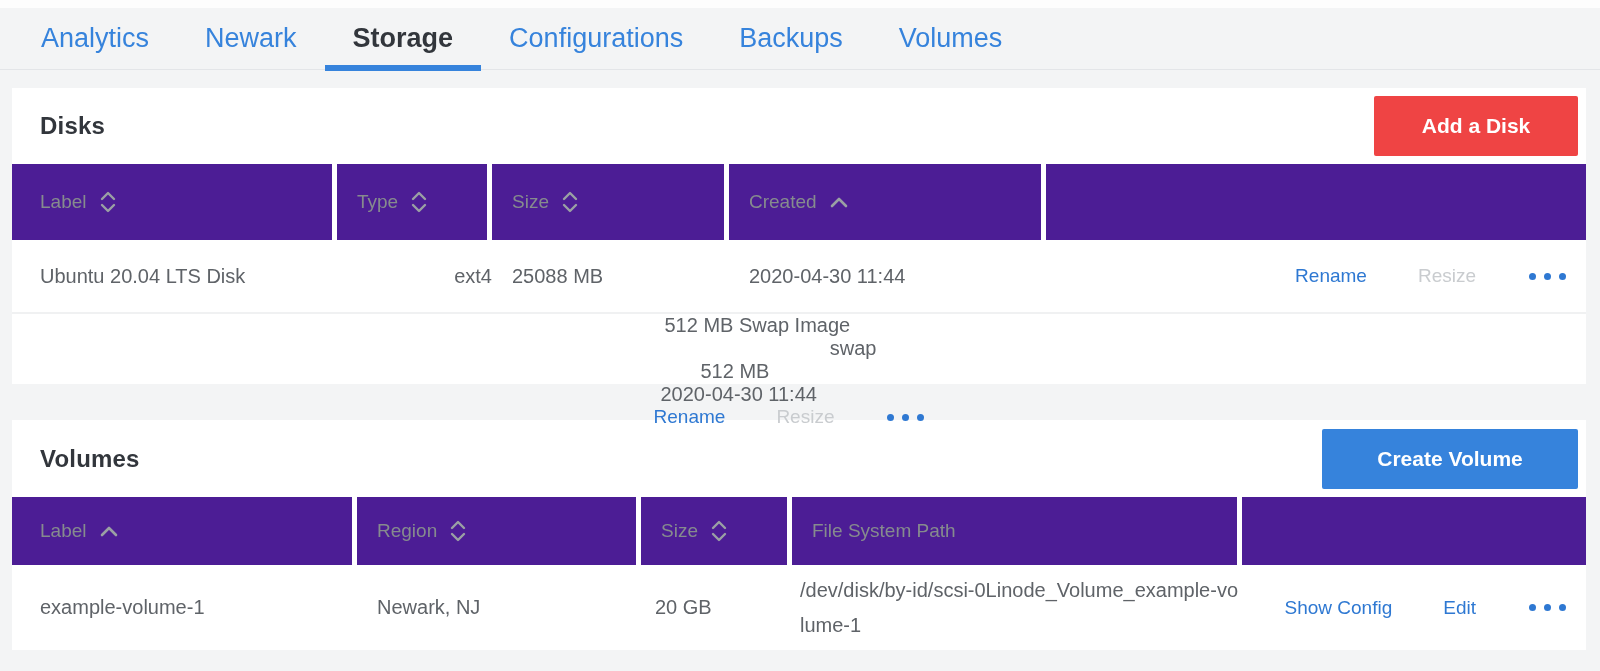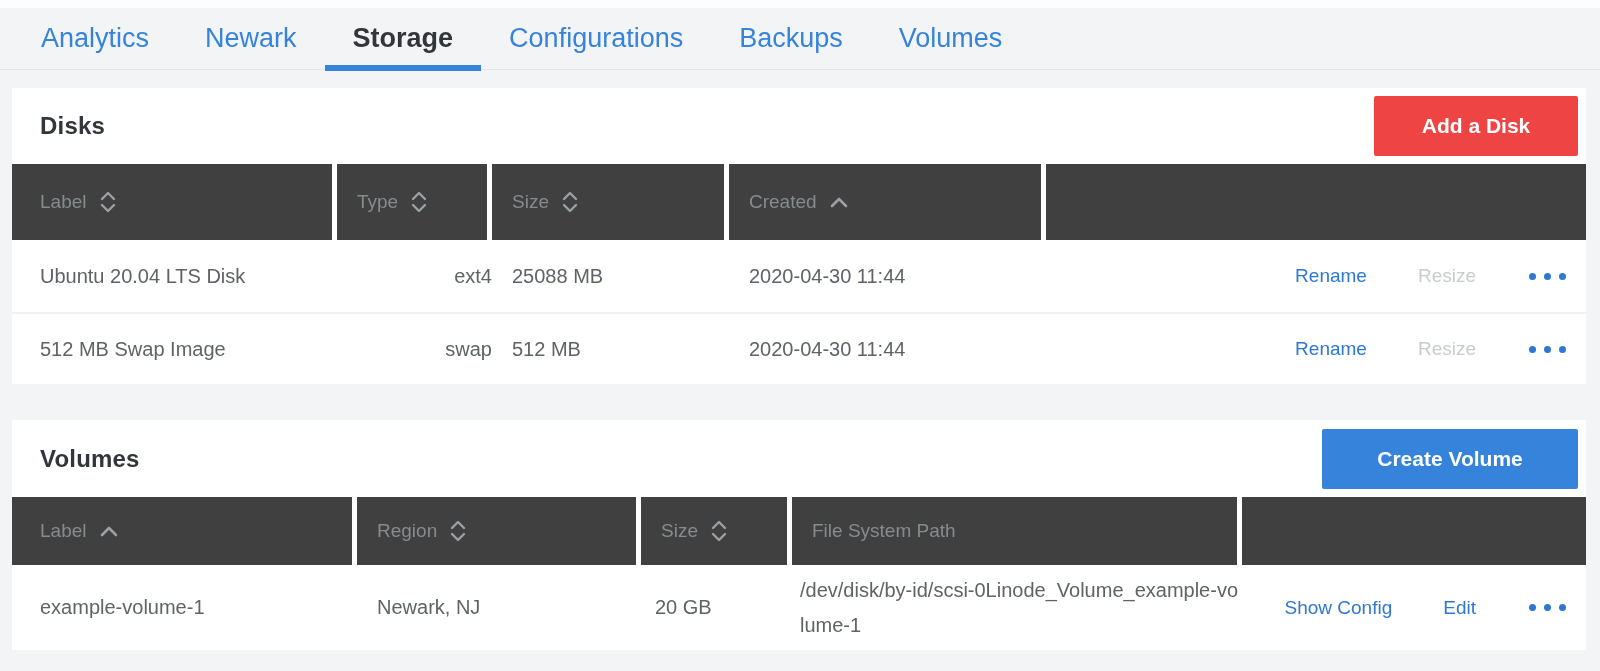--- a/index.html
+++ b/index.html
@@ -76,21 +76,21 @@
   .btn-primary  { width:256px; background:#3683dc; }
 
   
   .thead {
     display:flex;
     background:#ffffff;
   }
   .disks-card .thead { height:76px; }
   .volumes-card .thead { height:68px; }
   .th {
-    background:#404040;
+    background:#4c1d95;
     display:flex;
     align-items:center;
     gap:12px;
     font-size:19px;
     color:#868b8e;
     margin-right:5px;
     padding-left:20px;
     cursor:pointer;
   }
   .th:last-child { margin-right:0; cursor:default; }
@@ -98,21 +98,21 @@
 
   .trow {
     display:flex;
     align-items:center;
     background:#ffffff;
     font-size:20px;
     color:#5f6368;
   }
   .disks-card .trow { height:72px; }
   .volumes-card .trow { height:85px; }
-  .trow + .trow { border-top:2px solid #f0f1f2; }
+  .trow + .trow { border-top:2px solid #f0f1f2;flex-direction:column; }
 
   
   .col-d-label   { width:320px; }
   .col-d-type    { width:150px; }
   .col-d-size    { width:232px; }
   .col-d-created { width:312px; }
   .col-d-actions { flex:1; }
   .td.col-d-label   { width:325px; padding-left:28px; }
   .td.col-d-type    { width:155px; padding-left:20px;text-align:right; }
   .td.col-d-size    { width:237px; padding-left:20px; }

